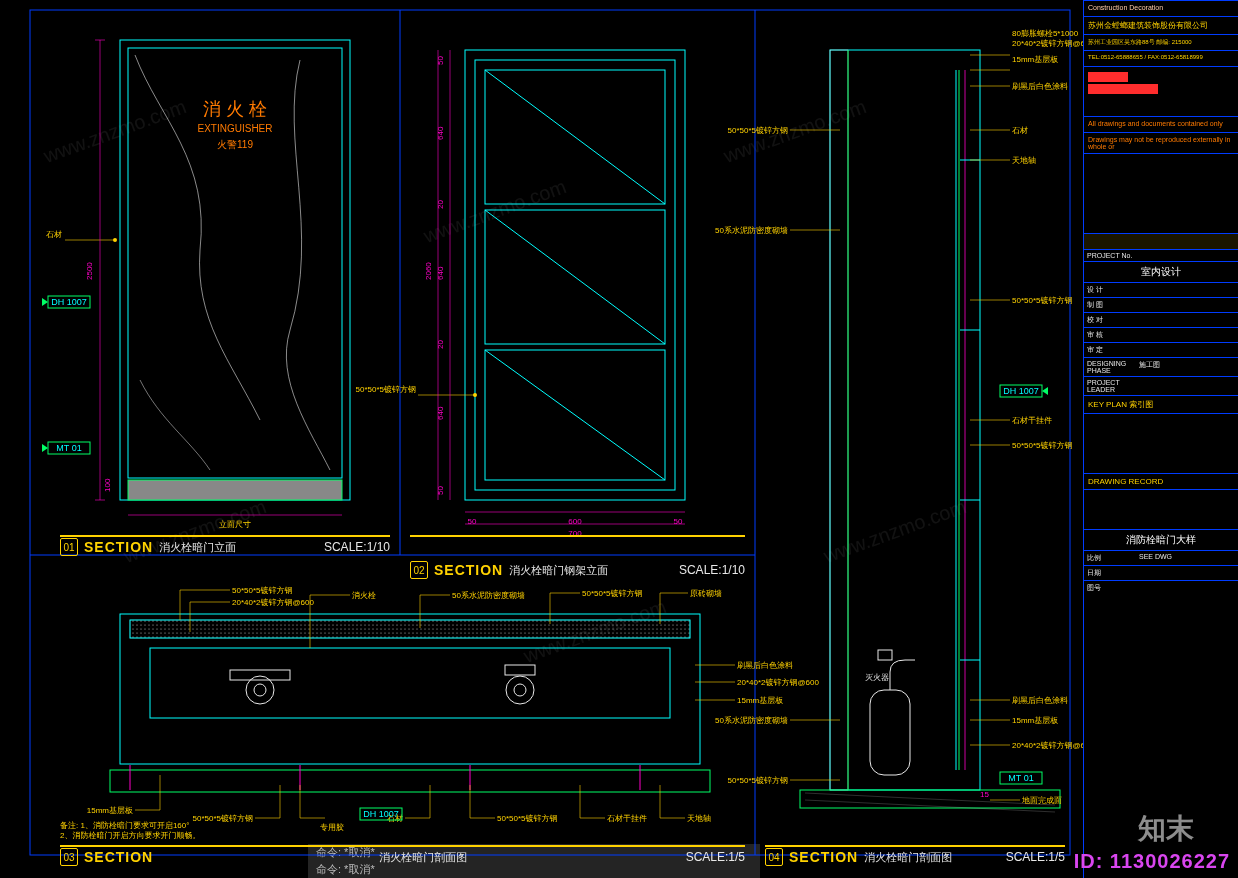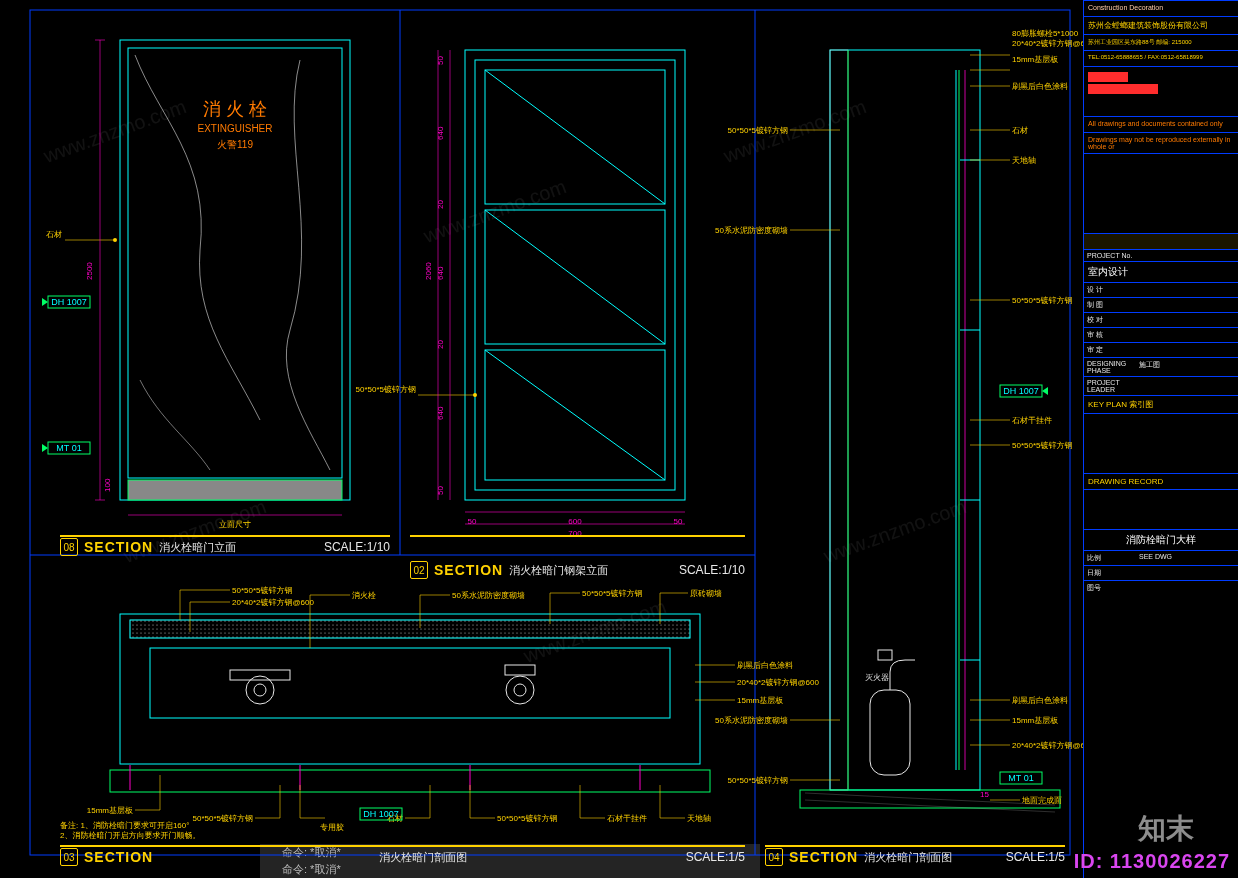--- a/index.html
+++ b/index.html
@@ -33,21 +33,21 @@
   .canvas{position:absolute;left:0;top:0;right:155px;bottom:0;}
   svg{position:absolute;left:0;top:0;}
   .wm{position:absolute;color:rgba(255,255,255,.07);font-size:20px;
     transform:rotate(-20deg);pointer-events:none;user-select:none;}
   .idtag{position:absolute;right:8px;bottom:5px;color:#d946ef;font-size:20px;
     font-weight:600;letter-spacing:1px;}
   .znwm{position:absolute;right:44px;bottom:30px;color:rgba(255,255,255,.55);
     font-size:28px;font-weight:700;}
   .cmd{position:absolute;left:260px;bottom:0;height:32px;width:500px;
     color:#bcbcbc;font-size:11px;display:flex;flex-direction:column;justify-content:flex-end;}
-  .cmd div{background:rgba(60,60,60,.6);padding:1px 22px;}
+  .cmd div{background:rgba(60,60,60,.6);padding:1px 8px;margin-left:48px;}
   .sectbar{position:absolute;height:18px;display:flex;align-items:center;
     font-size:11px;gap:6px;}
   .sectbar .num{width:18px;height:18px;border:1px solid var(--yellow);
     color:var(--yellow);display:flex;align-items:center;justify-content:center;
     border-radius:2px;font-size:10px;}
   .sectbar .kw{color:var(--yellow);font-weight:700;font-size:14px;letter-spacing:1px;}
   .sectbar .ti{color:var(--white);font-size:11px;}
   .sectbar .sc{color:var(--white);font-size:12px;margin-left:auto;}
   .sectline{position:absolute;height:0;border-top:2px solid var(--yellow);}
   .leader{stroke:var(--yellow);stroke-width:0.6;fill:none;}
@@ -311,21 +311,21 @@
 
       <defs>
         <pattern id="dots" width="4" height="4" patternUnits="userSpaceOnUse">
           <circle cx="1" cy="1" r="0.5" fill="var(--white)"></circle>
         </pattern>
       </defs>
     </svg>
 
     <div class="sectline" style="left:60px;top:535px;width:330px"></div>
     <div class="sectbar" style="left:60px;top:538px;width:330px">
-      <span class="num">08</span>
+      <span class="num">01</span>
       <span class="kw">SECTION</span>
       <span class="ti">消火栓暗门立面</span>
       <span class="sc">SCALE:1/10</span>
     </div>
 
     <div class="sectline" style="left:410px;top:535px;width:335px"></div>
     <div class="sectbar" style="left:410px;top:561px;width:335px">
       <span class="num">02</span>
       <span class="kw">SECTION</span>
       <span class="ti">消火栓暗门钢架立面</span>
@@ -359,21 +359,21 @@
       <div style="background:var(--red);height:10px;width:70px;margin:2px 0"></div>
     </div>
     <div class="tb-row red">All drawings and documents contained only</div>
     <div class="tb-row red">Drawings may not be reproduced externally in whole or</div>
     <div style="flex:0 0 80px;border-top:1px solid var(--blue)"></div>
     <div class="tb-row" style="background:rgba(255,210,0,.1)"></div>
     <div class="tb-table">
       <div>PROJECT No.</div>
         <div></div>
     </div>
-    <div class="tb-row blk" style="text-align:left;font-size:10px">室内设计</div>
+    <div class="tb-row blk" style="text-align:center;font-size:10px">室内设计</div>
     <div class="tb-table">
       <div>设  计</div>
         <div></div>
       <div>制  图</div>
         <div></div>
       <div>校  对</div>
         <div></div>
       <div>审  核</div>
         <div></div>
       <div>审  定</div>

